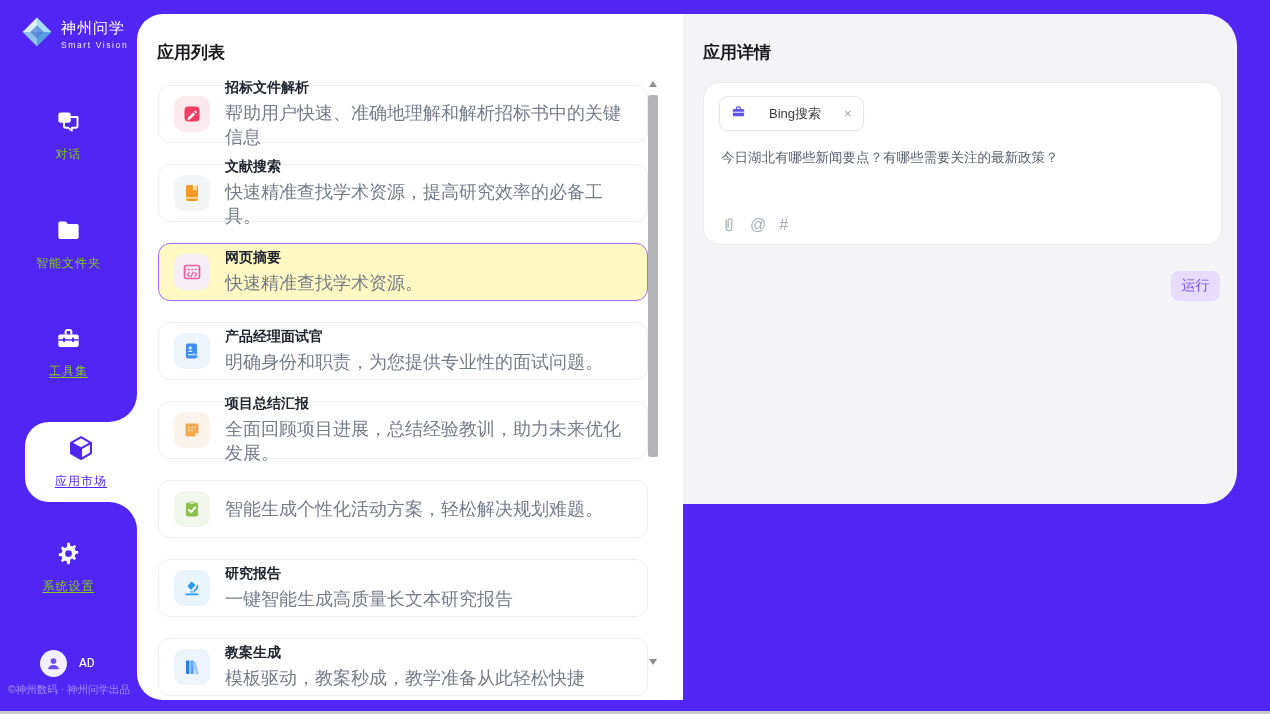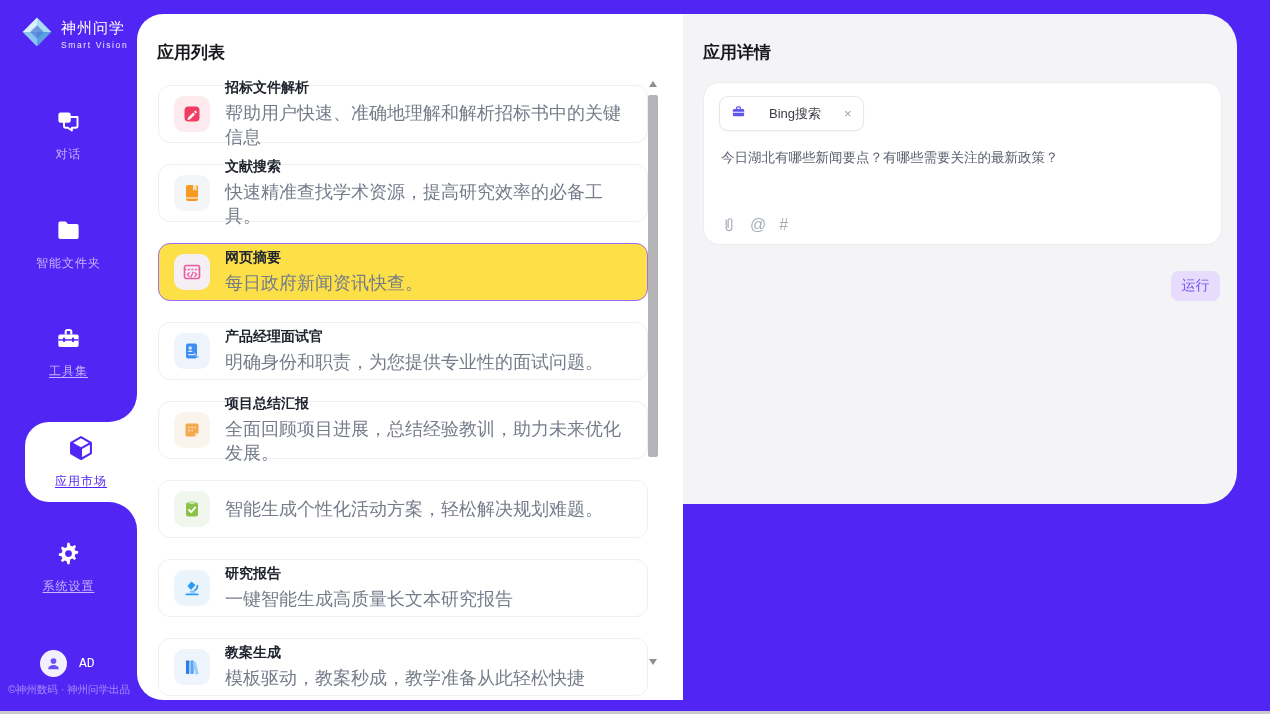--- a/index.html
+++ b/index.html
@@ -10,21 +10,21 @@
     position:relative;
   }
   .bottom-strip { position:absolute; left:0; bottom:0; width:100%; height:3px; background:#c9c9ce; }
 
   
   .sidebar { position:absolute; left:0; top:0; width:137px; height:711px; color:#fff; }
   .logo { position:absolute; top:15px; left:20px; display:flex; align-items:center; gap:7px; }
   .logo-text .name { font-size:15px; font-weight:400; letter-spacing:1px; }
   .logo-text .sub { font-size:8.5px; letter-spacing:1.6px; color:rgba(255,255,255,.9); margin-top:2px; }
   .nav-item { position:absolute; left:0; width:137px; display:flex; flex-direction:column; align-items:center; gap:7px; cursor:pointer; }
-  .nav-label { font-size:12px; color:#c4b5fd; letter-spacing:1px; }
+  .nav-label { font-size:12px; color:#84cc16; letter-spacing:1px; }
   .nav-label.u { text-decoration:underline; text-underline-offset:2px; }
   
   .corner { position:absolute; left:109px; width:28px; height:28px; background:#fff; }
   .corner.t { top:394px; } .corner.b { top:502px; }
   .corner::after { content:''; position:absolute; inset:0; background:#5126f5; }
   .corner.t::after { border-bottom-right-radius:28px; }
   .corner.b::after { border-top-right-radius:28px; }
   .notch { position:absolute; left:25px; top:422px; width:112px; height:80px; background:#fff; border-radius:24px 0 0 24px; }
   .notch .nav-item { position:static; width:112px; padding-top:12px; }
   .notch .nav-label { color:#5126f5; text-decoration:underline; text-underline-offset:2px; }
@@ -32,21 +32,21 @@
   .avatar { width:27px; height:27px; border-radius:50%; background:#f3f0fe; display:flex; align-items:center; justify-content:center; }
   .user-name { font-size:13px; color:#fff;font-family:Liberation Mono, monospace; }
   .side-footer { position:absolute; top:683px; left:8px; font-size:10.5px; color:rgba(255,255,255,.45); white-space:nowrap; }
 
   
   .content { position:absolute; left:137px; top:14px; width:1100px; height:686px; display:flex; }
   .list-panel { width:546px; height:686px; background:#fff; border-radius:26px 0 0 26px; position:relative; overflow:hidden; }
   .panel-title { position:absolute; top:27px; left:20px; font-size:17px; font-weight:700; color:#17171c; }
   .cards { position:absolute; top:71px; left:21px; width:490px; }
   .card { display:flex; align-items:center; gap:15px; height:58px; padding:0 15px; background:#fff; border:1px solid #efeff2; border-radius:12px; margin-bottom:21px; cursor:pointer; }
-  .card.selected { background:#fde047; border:1.5px solid #9b6cfa; }
+  .card.selected { background:#fef9c3; border:1.5px solid #9b6cfa; }
   .tile { width:36px; height:36px; border-radius:10px; flex:0 0 36px; display:flex; align-items:center; justify-content:center; }
   .card-text { display:flex; flex-direction:column; gap:4px; }
   .card-title { font-size:14px; font-weight:700; color:#20242e; }
   .card-desc { font-size:18px; color:#757c89; }
   
   .scrollbar { position:absolute; right:24px; top:64px; width:12px; height:600px; }
   .sb-btn { position:absolute; left:0; width:12px; height:12px; display:flex; align-items:center; justify-content:center; cursor:pointer; }
   .sb-up { top:0; } .sb-down { bottom:10px; }
   .tri-up { width:0; height:0; border-left:4px solid transparent; border-right:4px solid transparent; border-bottom:6px solid #8e8e93; }
   .tri-down { width:0; height:0; border-left:4px solid transparent; border-right:4px solid transparent; border-top:6px solid #8e8e93; }
@@ -190,21 +190,21 @@
       <div class="card selected">
         <span class="tile" style="background:#f6eef5">
           <svg width="20" height="20" viewBox="0 0 20 20">
             <rect x="2.5" y="3.5" width="15" height="13" rx="2" fill="none" stroke="#ee5aa0" stroke-width="1.6"></rect>
             <line x1="2.5" y1="7.5" x2="17.5" y2="7.5" stroke="#ee5aa0" stroke-width="1.4" stroke-dasharray="2 1.4"></line>
             <path d="M7.3 10.6 l-2 1.9 2 1.9 M12.7 10.6 l2 1.9-2 1.9 M11 10.2 l-2 4.8" fill="none" stroke="#ee5aa0" stroke-width="1.3" stroke-linecap="round" stroke-linejoin="round"></path>
           </svg>
         </span>
         <span class="card-text">
           <span class="card-title">网页摘要</span>
-          <span class="card-desc">每日政府新闻资讯快查。</span>
+          <span class="card-desc">快速精准查找学术资源。</span>
         </span>
       </div>
 
       <div class="card">
         <span class="tile" style="background:#eef4fc">
           <svg width="20" height="20" viewBox="0 0 20 20">
             <rect x="4" y="2.5" width="11" height="15" rx="2" fill="#3f8cf3"></rect>
             <circle cx="8.2" cy="7" r="1.7" fill="#d8e9fd"></circle>
             <path d="M5.8 11 a2.5 2 0 0 1 4.8 0 z" fill="#d8e9fd"></path>
             <rect x="6" y="13" width="7" height="1.3" rx="0.6" fill="#d8e9fd"></rect>

